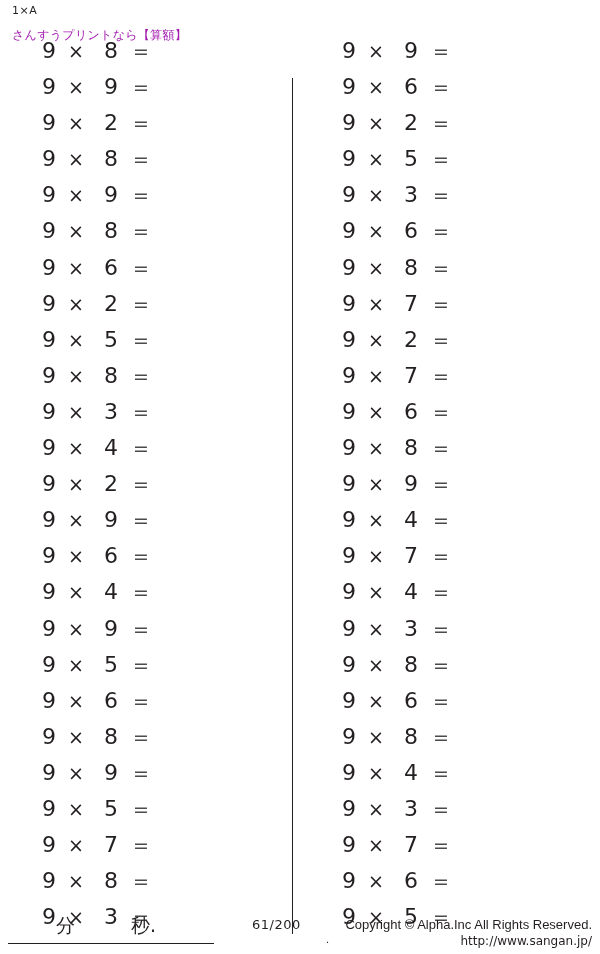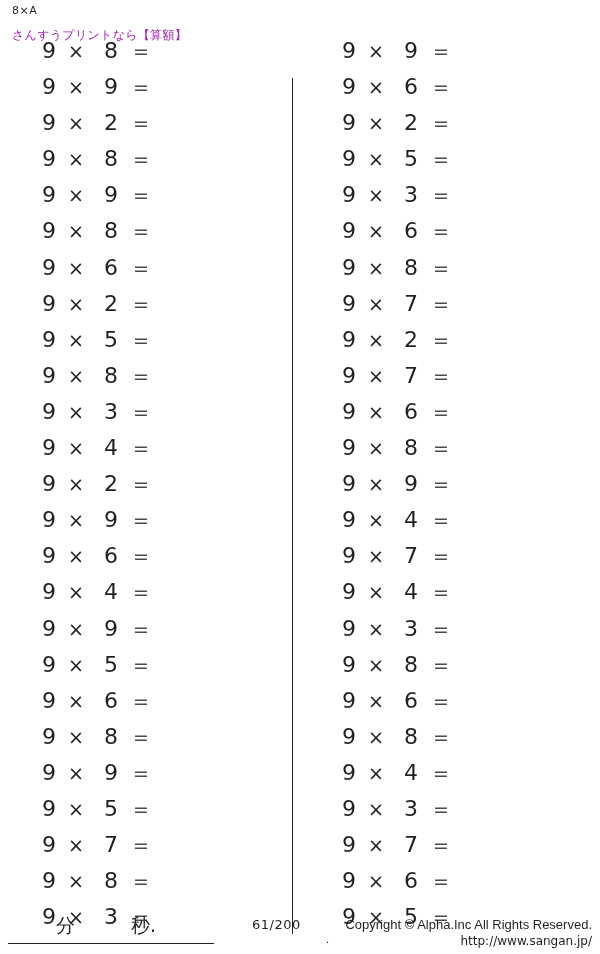--- a/index.html
+++ b/index.html
@@ -172,21 +172,21 @@
     color: #231f20;
     font-family: "DejaVu Sans", sans-serif;
   }
 </style>
 </head>
 <body>
 
 <div class="page">
 
   <div class="header">
-    <div class="header-code">8×A</div>
+    <div class="header-code">1×A</div>
     <div class="header-title">さんすうプリントなら【算額】</div>
   </div>
 
   <div class="columns">
     <div class="col col-left" id="col-left">
         <div class="prob">
           <span class="n1">9</span>
           <span class="op">×</span>
           <span class="n2">8</span>
           <span class="eq">=</span>

